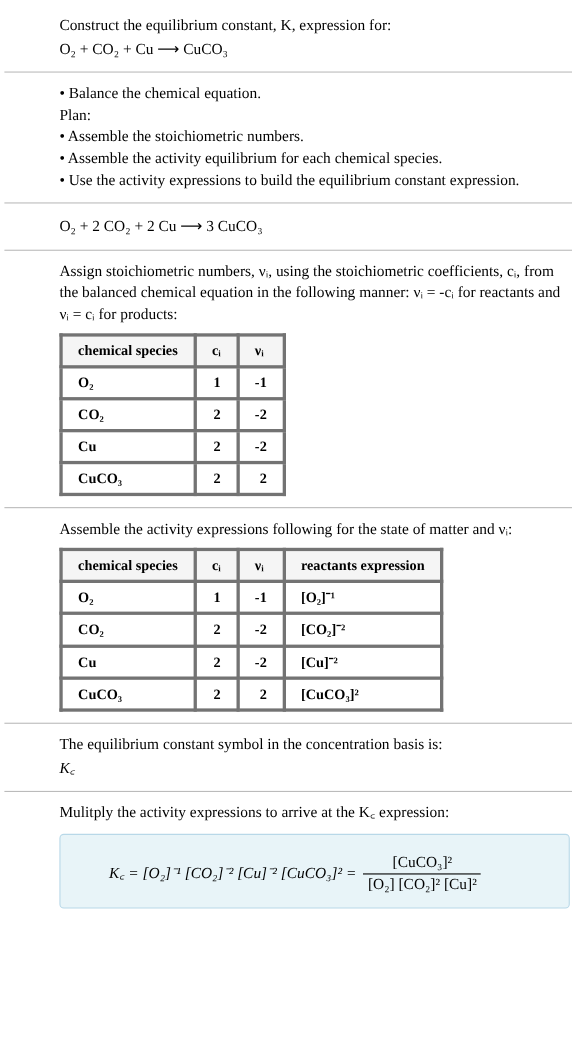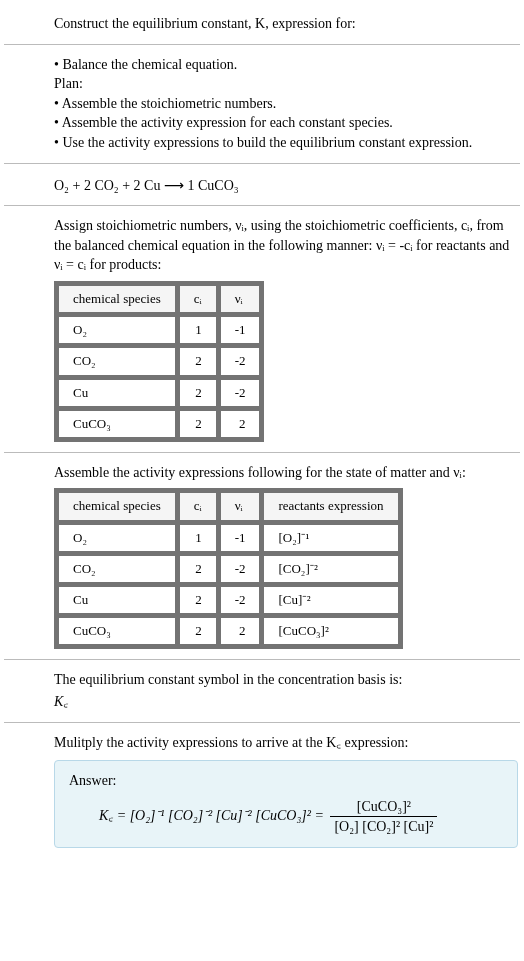--- a/index.html
+++ b/index.html
@@ -10,24 +10,24 @@
       background: #fff;
       width: 524px;
       padding: 8px 4px;
       line-height: 1.4;
     }
     .section { padding: 6px 2px; margin-left: 48px; }
     .hr { border: none; border-top: 1px solid #bbb; margin: 4px 0; }
     .italic { font-style: italic; }
     table { border-collapse: collapse; margin-top: 6px; }
     th, td {
-      border: 5px solid #737373;
+      border: 3px solid #737373;
       padding: 4px 14px;
       text-align: left;
-      font-weight: normal;
+      font-weight: bold;
       font-size: 13px;
     }
     th { background: #f5f5f5; }
     td.num { text-align: right; }
     .answer-box {
       background: #e8f4f8;
       border: 1px solid #b8d8e8;
       border-radius: 4px;
       padding: 10px 14px;
       margin-top: 8px;
@@ -41,34 +41,35 @@
     }
     .frac .num-part { display: block; padding: 0 4px; }
     .frac .den-part { display: block; border-top: 1px solid #000; padding: 0 4px; font-family: Liberation Serif, serif; }
     .eq-line { margin-top: 2px; }
   </style>
 </head>
 <body>
 
 <div class="section">
   <div>Construct the equilibrium constant, K, expression for:</div>
+  <div class="eq-line">O₂ + CO₂ + Cu ⟶ CuCO₃</div>
 </div>
 <hr class="hr">
 
 <div class="section">
   <div>• Balance the chemical equation.</div>
   <div>Plan:</div>
   <div>• Assemble the stoichiometric numbers.</div>
-  <div>• Assemble the activity expression for each constant species.</div>
+  <div>• Assemble the activity equilibrium for each chemical species.</div>
   <div>• Use the activity expressions to build the equilibrium constant expression.</div>
 </div>
 <hr class="hr">
 
 <div class="section">
-  <div class="eq-line">O₂ + 2 CO₂ + 2 Cu ⟶ 1 CuCO₃</div>
+  <div class="eq-line">O₂ + 2 CO₂ + 2 Cu ⟶ 3 CuCO₃</div>
 </div>
 <hr class="hr">
 
 <div class="section">
   <div>Assign stoichiometric numbers, νᵢ, using the stoichiometric coefficients, cᵢ, from the balanced chemical equation in the following manner: νᵢ = -cᵢ for reactants and νᵢ = cᵢ for products:</div>
   <table>
     <tbody>
         <tr>
       <th>chemical species</th>
       <th>cᵢ</th>
@@ -140,21 +141,20 @@
 
 <div class="section">
   <div>The equilibrium constant symbol in the concentration basis is:</div>
   <div class="italic eq-line">K꜀</div>
 </div>
 <hr class="hr">
 
 <div class="section">
   <div>Mulitply the activity expressions to arrive at the K꜀ expression:</div>
   <div class="answer-box">
-    <div>Answer:</div>
     <div class="indent">
       <span class="italic">K꜀ = [O₂]⁻¹ [CO₂]⁻² [Cu]⁻² [CuCO₃]² = </span>
       <span class="frac">
         <span class="num-part">[CuCO₃]²</span>
         <span class="den-part">[O₂] [CO₂]² [Cu]²</span>
       </span>
     </div>
   </div>
 </div>
 

